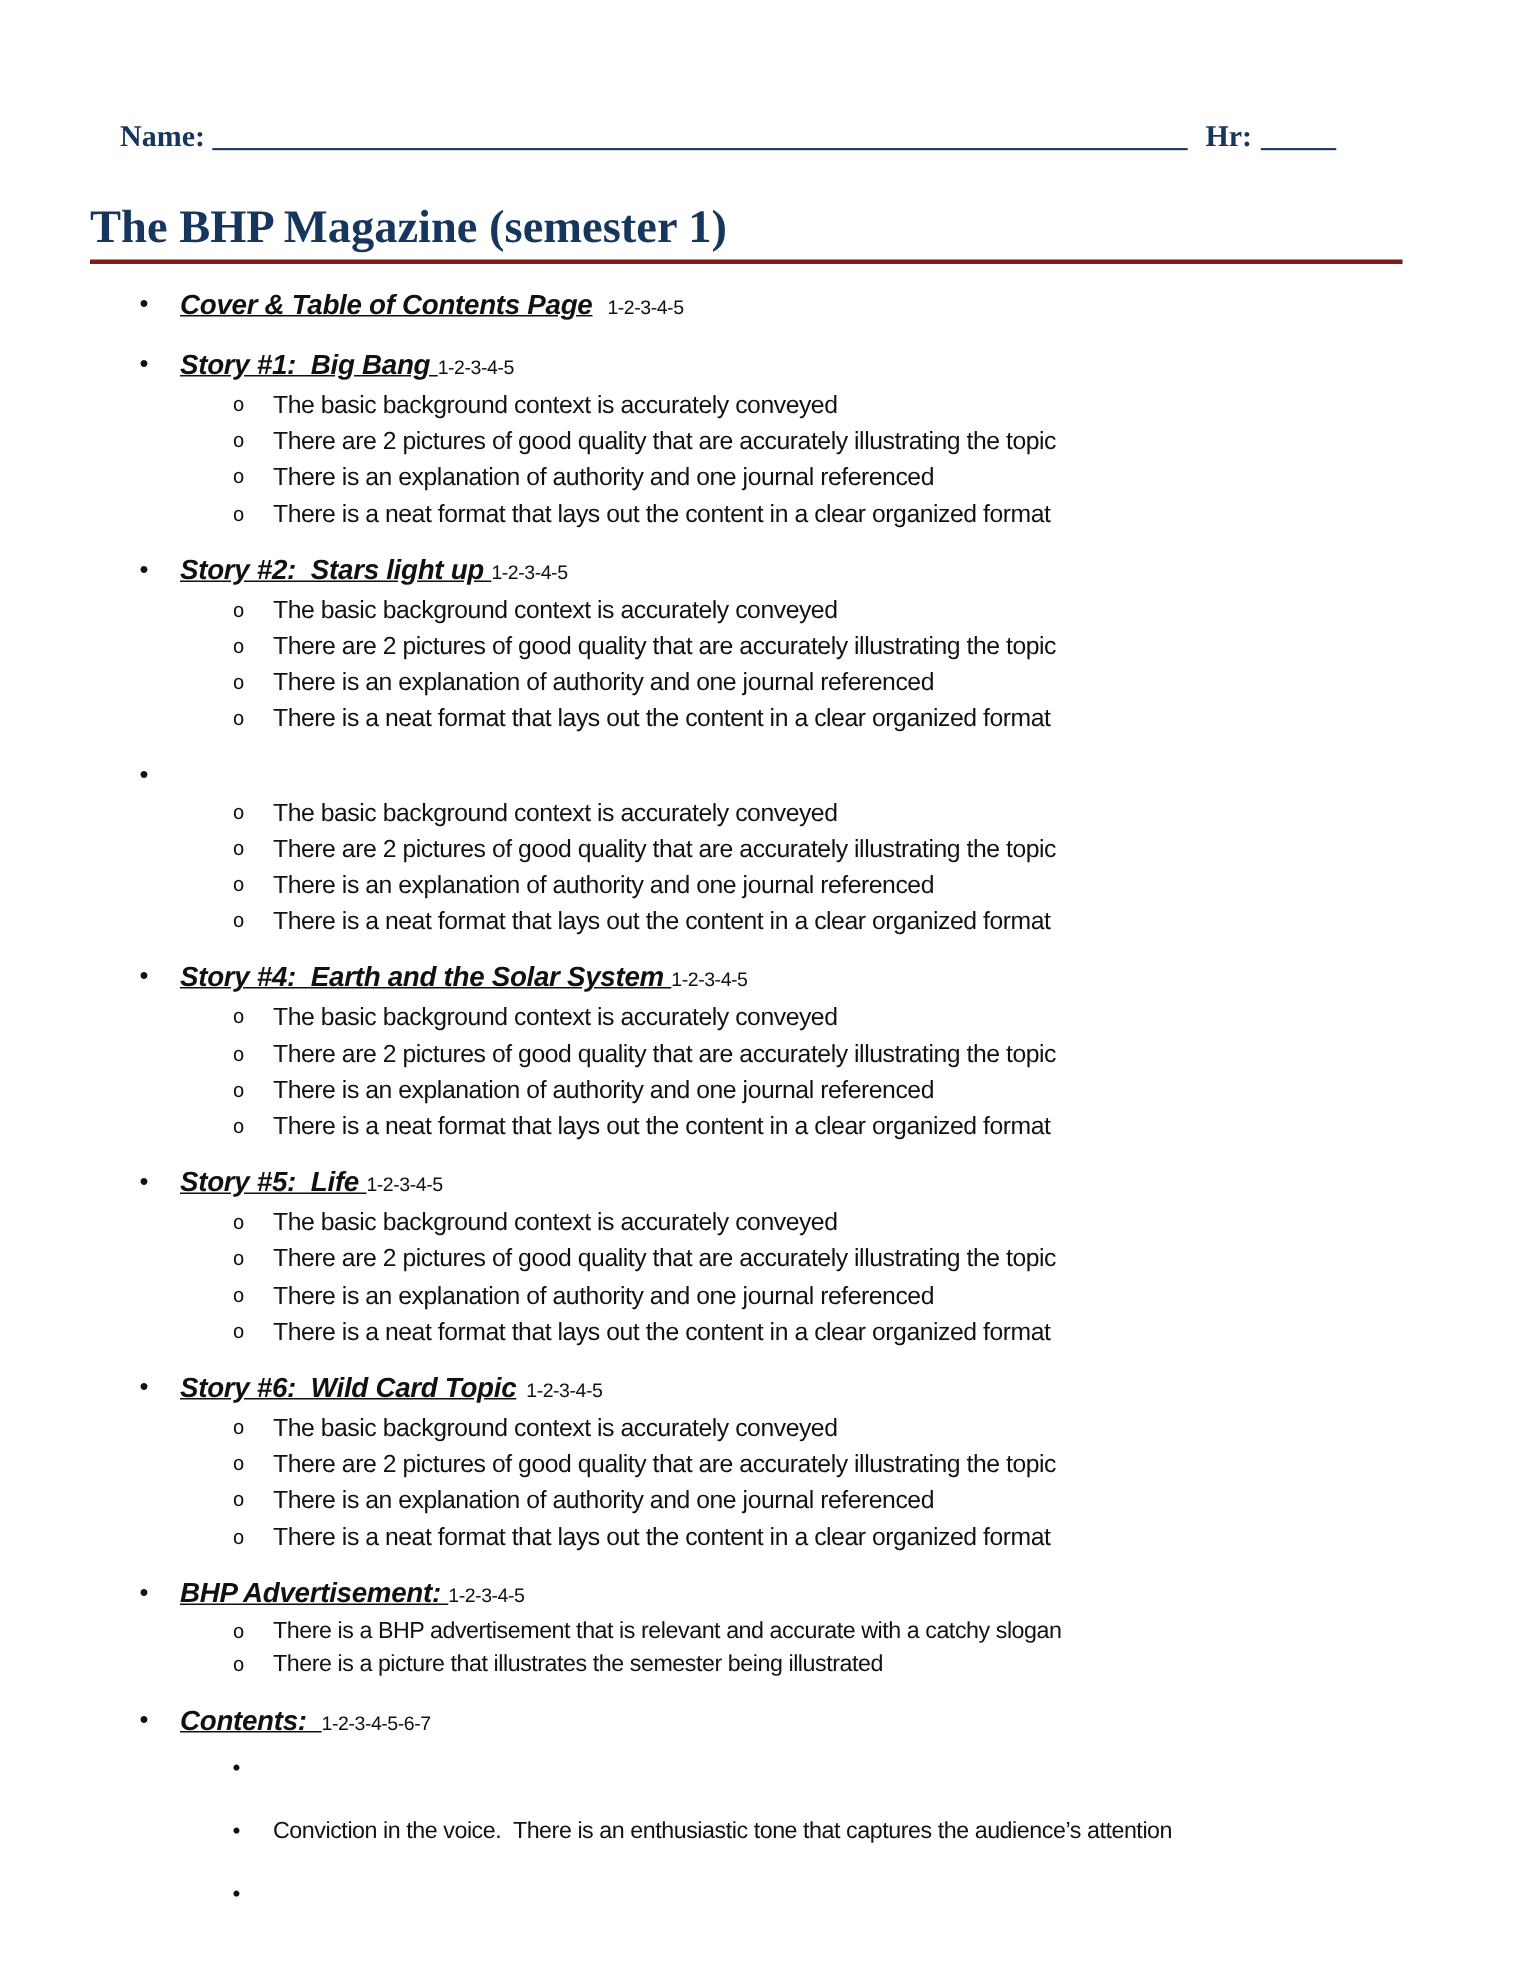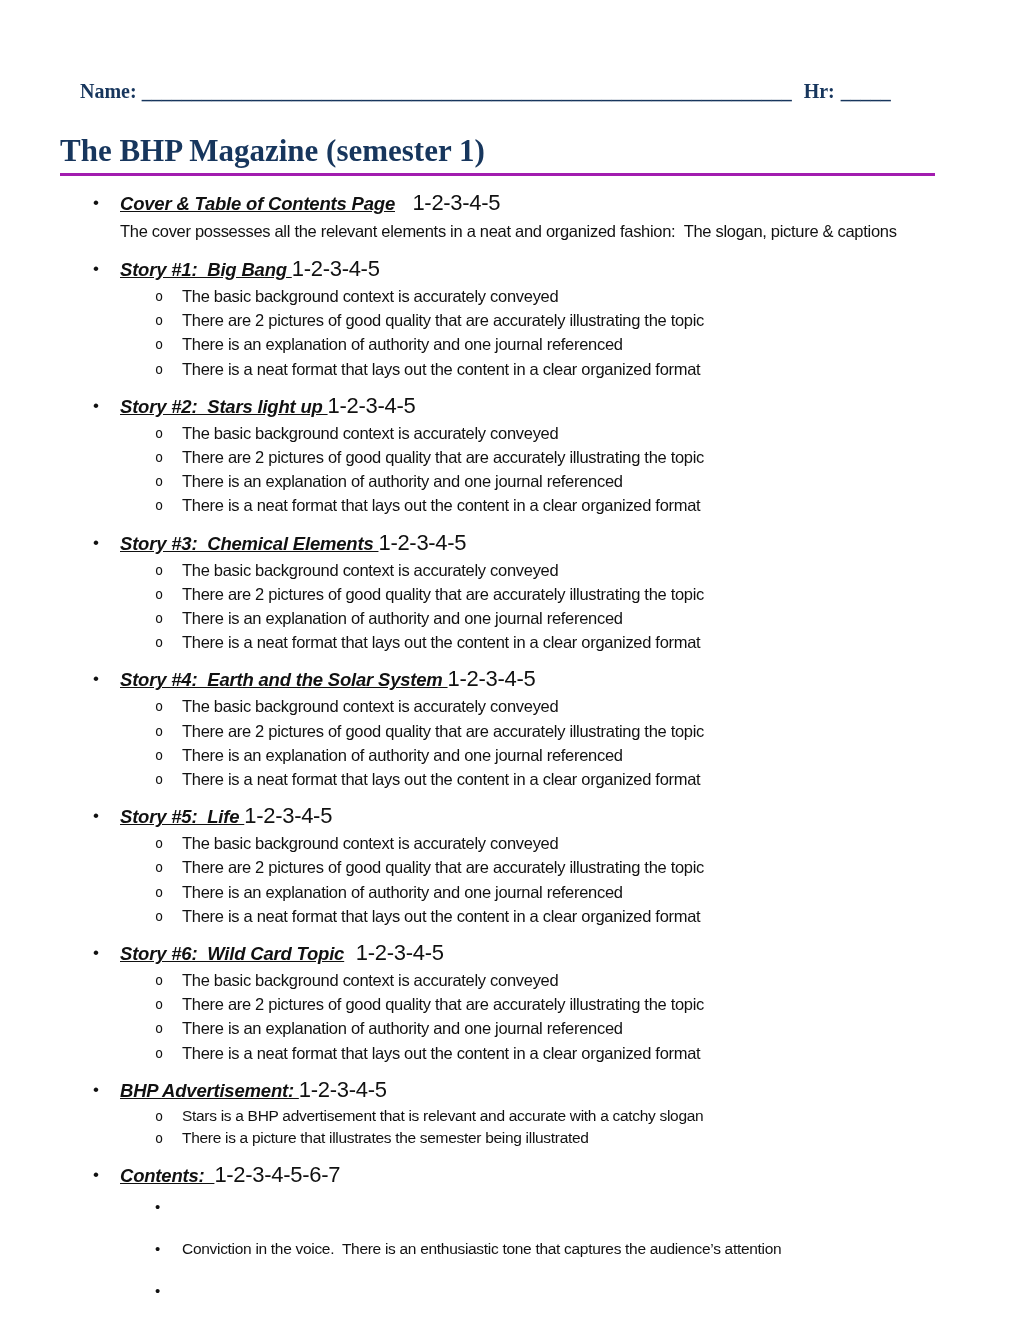--- a/index.html
+++ b/index.html
@@ -13,35 +13,35 @@
   .name-row {
     font-family: "Liberation Serif", serif; font-weight: bold;
     color: #17365D; font-size: 20px; line-height: 26px; white-space: pre;
   }
   .name-blank { margin-left: 5px; letter-spacing: 0; }
   .hr-label { margin-left: 12px; }
   .hr-blank { margin-left: 6px; }
   .doc-title {
     font-family: "Liberation Serif", serif; font-weight: bold; color: #17365D;
     font-size: 31px; line-height: 36px; margin: 3px 0 0 0;
-    padding-bottom: 4px; border-bottom: 3px solid #a21caf;
+    padding-bottom: 4px; border-bottom: 3px solid #7f1d1d;
   }
 
   
   .content { padding-top: 13px; }
   .sec { margin-bottom: 11px; }
 
   .li1 { display: flex; line-height: 27px; }
   .b1 { flex: none; width: 27px; margin-left: 33px; font-size: 17px; }
   .head-text { white-space: pre-wrap; }
   .sec-head {
     font-weight: bold; font-style: italic; text-decoration: underline;
     font-size: 18.5px; letter-spacing: -0.2px; white-space: pre-wrap; text-align: center;
   }
-  .scale { font-size: 22px; letter-spacing: -0.3px; white-space: pre-wrap; }
+  .scale { font-size: 13px; letter-spacing: -0.3px; white-space: pre-wrap; }
 
   .note {
     margin-left: 60px; margin-top: 1px; font-size: 16.5px; letter-spacing: -0.3px;
     line-height: 25px; white-space: pre;
   }
 
   .li2 { display: flex; line-height: 24.2px; font-size: 16.5px; letter-spacing: -0.3px; }
   .li2 > span:last-child { white-space: pre; }
   .b2 {
     flex: none; width: 27px; margin-left: 95px;
@@ -66,21 +66,20 @@
 
   <h1 class="doc-title">The BHP Magazine (semester 1)</h1>
 
   <div class="content">
 
     <div class="sec">
       <div class="li1">
         <span class="b1">•</span>
         <div class="head-text"><span class="sec-head">Cover &amp; Table of Contents Page</span><span class="scale">   1-2-3-4-5</span></div>
       </div>
-      <div class="note">The cover possesses all the relevant elements in a neat and organized fashion:  The slogan, picture &amp; captions</div>
     </div>
 
     <div class="sec">
       <div class="li1">
         <span class="b1">•</span>
         <div class="head-text"><span class="sec-head">Story #1:  Big Bang </span><span class="scale">1-2-3-4-5</span></div>
       </div>
       <div class="li2">
           <span class="b2">o</span>
           <span>The basic background context is accurately conveyed</span>
@@ -118,21 +117,20 @@
         </div>
       <div class="li2">
           <span class="b2">o</span>
           <span>There is a neat format that lays out the content in a clear organized format</span>
         </div>
     </div>
 
     <div class="sec">
       <div class="li1">
         <span class="b1">•</span>
-        <div class="head-text"><span class="sec-head">Story #3:  Chemical Elements </span><span class="scale">1-2-3-4-5</span></div>
       </div>
       <div class="li2">
           <span class="b2">o</span>
           <span>The basic background context is accurately conveyed</span>
         </div>
       <div class="li2">
           <span class="b2">o</span>
           <span>There are 2 pictures of good quality that are accurately illustrating the topic</span>
         </div>
       <div class="li2">
@@ -214,21 +212,21 @@
         </div>
     </div>
 
     <div class="sec sec-bhp">
       <div class="li1">
         <span class="b1">•</span>
         <div class="head-text"><span class="sec-head">BHP Advertisement: </span><span class="scale">1-2-3-4-5</span></div>
       </div>
       <div class="li2">
           <span class="b2">o</span>
-          <span>Stars is a BHP advertisement that is relevant and accurate with a catchy slogan</span>
+          <span>There is a BHP advertisement that is relevant and accurate with a catchy slogan</span>
         </div>
       <div class="li2">
           <span class="b2">o</span>
           <span>There is a picture that illustrates the semester being illustrated</span>
         </div>
     </div>
 
     <div class="sec sec-delivery">
       <div class="li1">
         <span class="b1">•</span>

